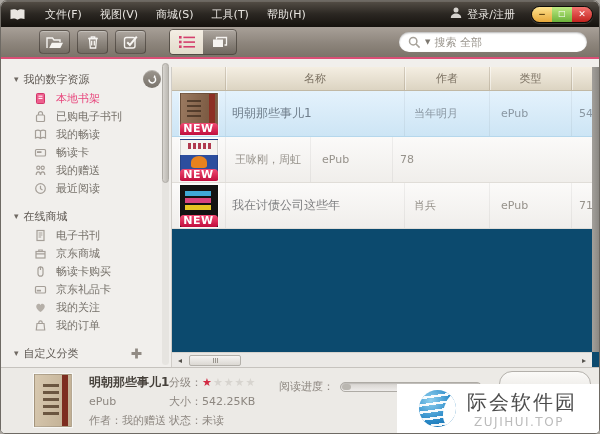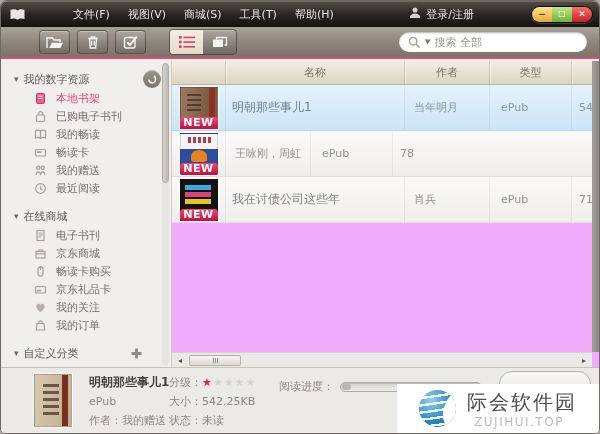--- a/index.html
+++ b/index.html
@@ -15,26 +15,25 @@
   .window{
     position:absolute;inset:0;border-radius:7px 7px 5px 5px;overflow:hidden;
     border:1px solid #6e6a64;background:#f1efec;
   }
 
   
   .titlebar{
     height:26px;background:linear-gradient(#554f47,#2b2722 50%,#15120e);
     display:flex;align-items:center;color:#e8e5e0;font-size:11px;
     box-shadow:inset 0 1px 0 rgba(255,255,255,.14);
-    gap:28px;
   }
   .app-logo{margin-left:8px;display:flex;align-items:center;}
   .menu{display:flex;margin-left:10px;}
   .menu-item{padding:3px 9px;white-space:nowrap;cursor:default;}
-  .login{margin-left:auto;display:flex;align-items:flex-start;gap:5px;margin-right:29px;white-space:nowrap;}
+  .login{margin-left:auto;display:flex;align-items:flex-start;gap:5px;margin-right:16px;white-space:nowrap;}
   .controls{
     display:flex;margin-right:6px;border-radius:9px;overflow:hidden;
     border:1px solid #0c0a07;box-shadow:0 1px 1px rgba(255,255,255,.18);
   }
   .ctrl{width:20px;height:15px;display:flex;align-items:center;justify-content:center;
     font-size:9px;font-weight:bold;line-height:1;cursor:default;}
   .ctrl-min{background:linear-gradient(#ffe38e,#e7a83a);color:#5c4110;}
   .ctrl-max{background:linear-gradient(#bdea82,#6cb23a);color:#fff;font-size:8px;}
   .ctrl-close{background:linear-gradient(#f4736f,#c2211d);color:#fff;}
 
@@ -77,21 +76,21 @@
   .refresh-btn{margin-left:auto;width:18px;height:18px;border-radius:50%;
     background:linear-gradient(#9b958d,#7a746c);display:flex;align-items:center;justify-content:center;
     box-shadow:inset 0 1px 0 rgba(255,255,255,.3);cursor:pointer;}
   .plus-btn{margin-left:auto;margin-right:18px;cursor:pointer;display:flex;align-items:center;}
   .mt8{margin-top:9px;}
   .side-scroll{position:absolute;top:2px;right:2px;bottom:2px;width:7px;background:#e6e4e0;border-radius:4px;}
   .side-thumb{position:absolute;top:0;left:0;width:7px;height:120px;border-radius:4px;
     background:linear-gradient(90deg,#d7d4cf,#bcb9b3);border:1px solid #aeaba5;cursor:pointer;}
 
   
-  .content{flex:1;position:relative;background:#f0abfc;border-left:1px solid #cfccc7;overflow:hidden;}
+  .content{flex:1;position:relative;background:#0c4a6e;border-left:1px solid #cfccc7;overflow:hidden;margin-top:6px;}
   .table-header{
     height:24px;display:flex;align-items:center;font-size:11px;color:#7b7162;
     background:linear-gradient(#f4eee2,#dcd4c2);border-bottom:1px solid #c1b8a4;
   }
   .th{height:100%;display:flex;align-items:center;justify-content:center;border-right:1px solid rgba(120,105,80,.25);box-shadow:1px 0 0 rgba(255,255,255,.5);}
   .th-cover{width:54px;}
   .th-name{width:179px;}
   .th-author{width:85px;}
   .th-type{width:82px;}
   .th-size{flex:1;border-right:none;}

